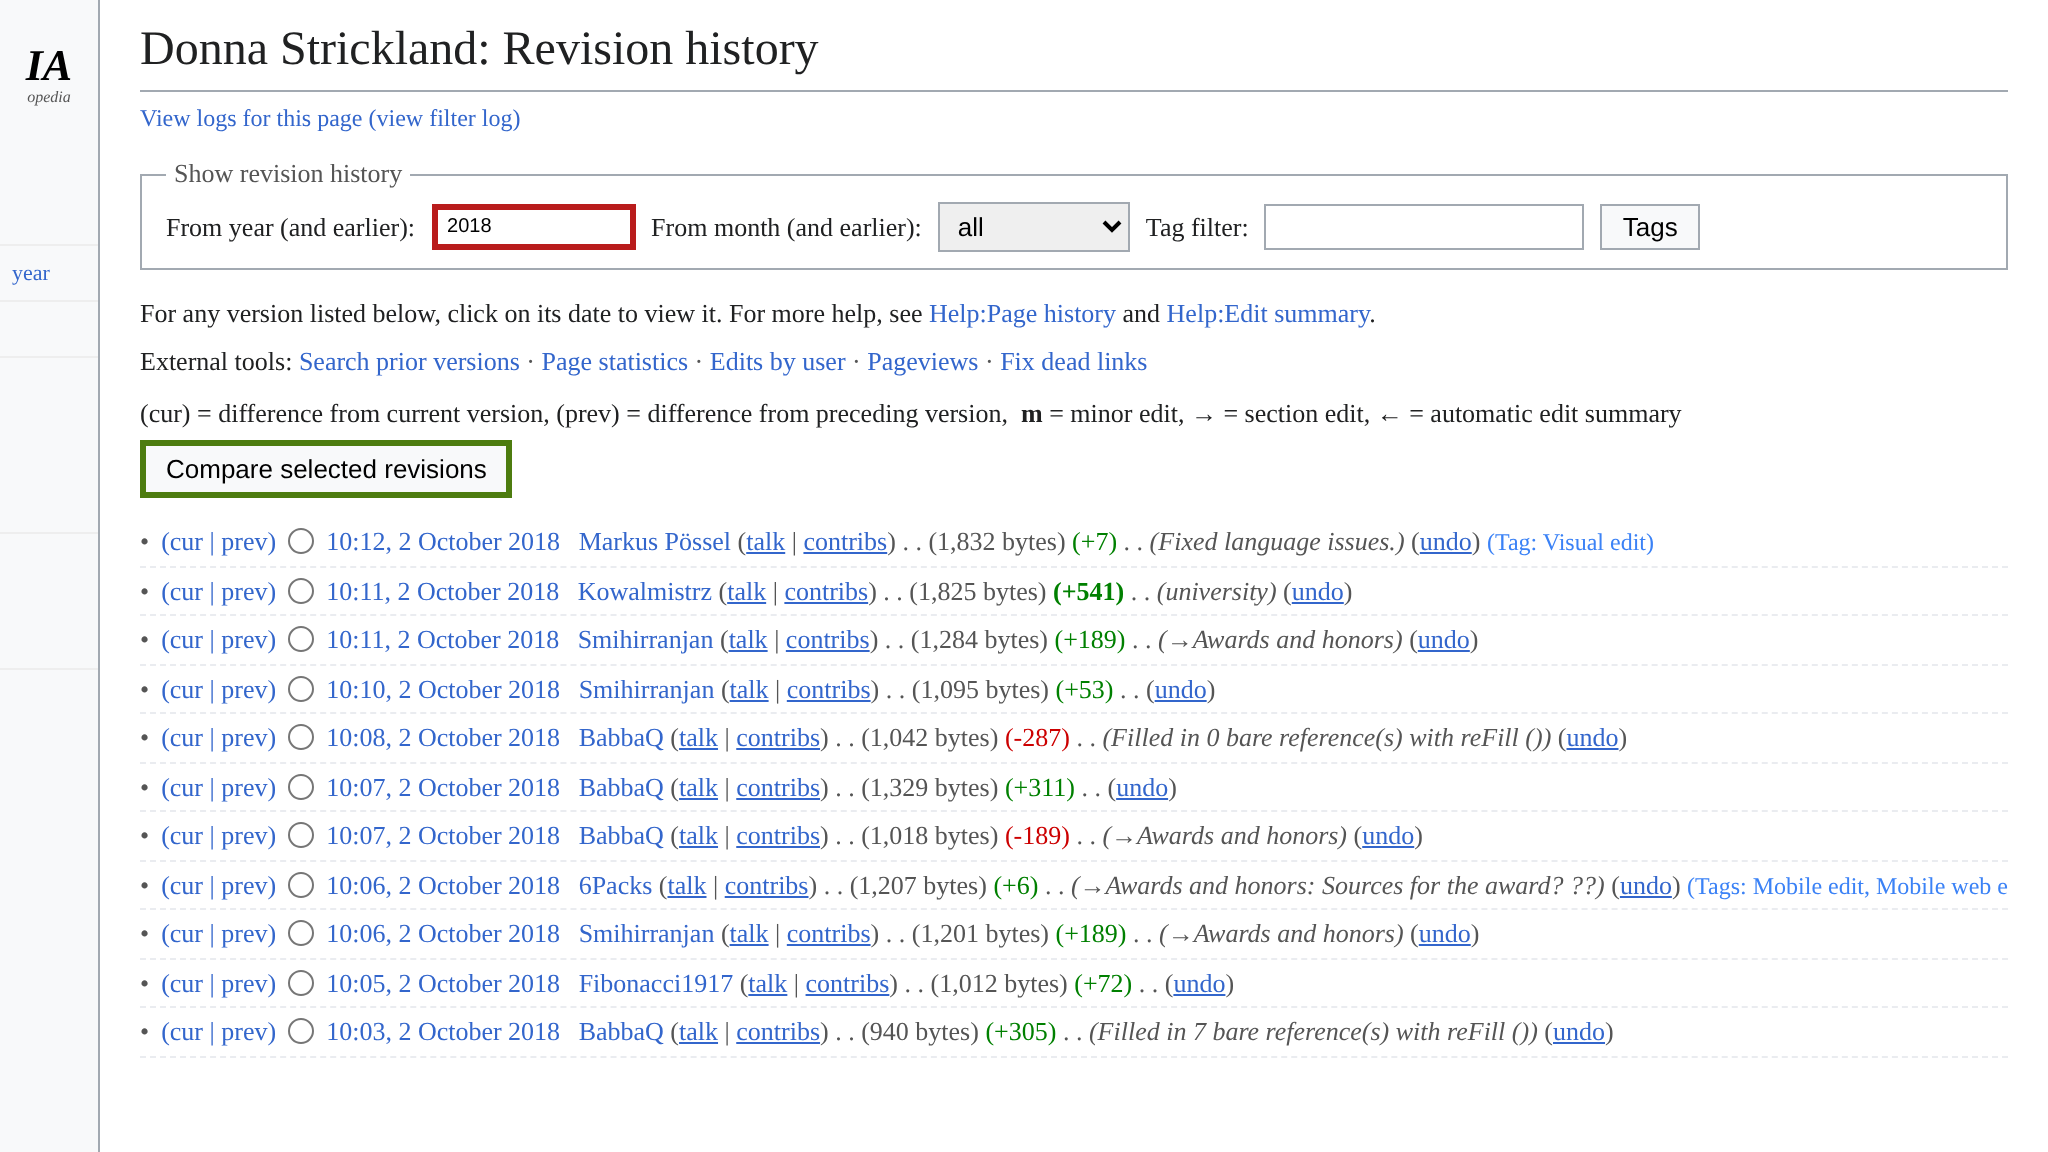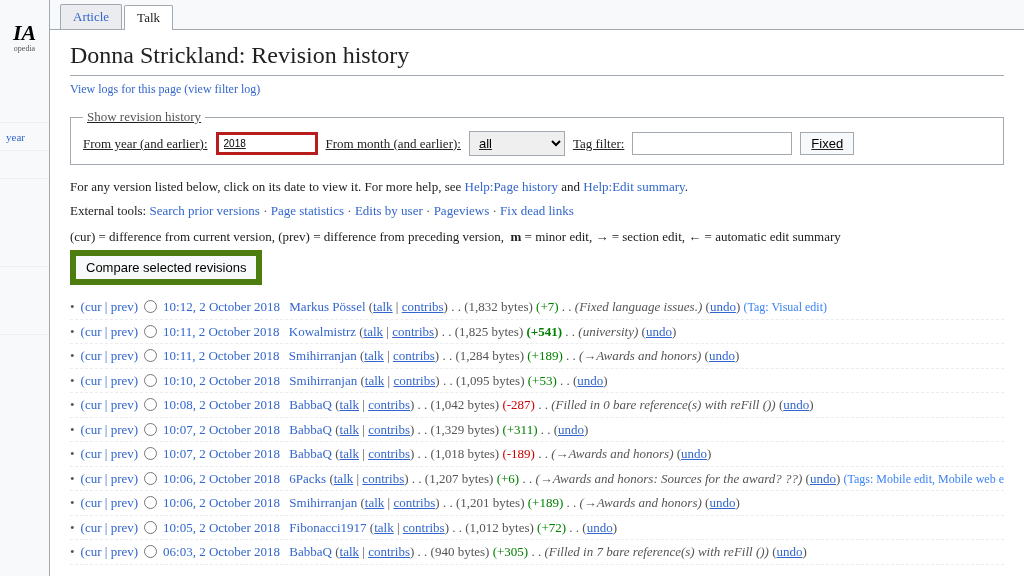--- a/index.html
+++ b/index.html
@@ -3,21 +3,21 @@
   <meta charset="utf-8">
   <style>
     * { margin: 0; padding: 0; box-sizing: border-box; }
     body { font-family: -apple-system, 'Linux Libertine', Georgia, Times, serif; font-size: 14px; background: #fff; color: #202122; }
     
     .outer { display: flex; width: 1024px; min-height: 576px; }
     
     .sidebar { width: 50px; background: #f8f9fa; border-right: 1px solid #a2a9b1; display: flex; flex-direction: column; align-items: center; padding-top: 10px; }
     .sidebar-logo { width: 40px; height: 55px; display: flex; flex-direction: column; align-items: center; justify-content: center; margin-bottom: 10px; }
     .logo-img { font-size: 22px; font-style: italic; font-weight: bold; color: #000; line-height: 1; }
-    .logo-sub { font-size: 8px; color: #555; text-align: right; }
+    .logo-sub { font-size: 8px; color: #555; text-align: right; font-style: italic; }
     .sidebar-nav { width: 100%; margin-top: 20px; }
     .sidebar-nav-item { width: 100%; height: 28px; display: flex; align-items: center; justify-content: flex-start; padding-left: 6px; font-size: 11px; color: #3366cc; cursor: pointer; border-bottom: 1px solid #eee; }
     
     .main { flex: 1; display: flex; flex-direction: column; overflow: hidden; }
     
     .tabs-bar { background: #f8f9fa; border-bottom: 1px solid #a2a9b1; display: flex; align-items: flex-end; padding-left: 10px; padding-top: 4px; }
     .tab { padding: 4px 12px; font-size: 13px; cursor: pointer; border: 1px solid transparent; border-bottom: none; margin-right: 2px; border-radius: 2px 2px 0 0; }
     .tab.active { background: #fff; border-color: #a2a9b1; border-bottom-color: #fff; margin-bottom: -1px; }
     .tab.inactive { color: #3366cc; background: #eaecf0; border-color: #a2a9b1; }
     
@@ -39,40 +39,40 @@
     
     .external-tools { font-size: 13px; margin-bottom: 8px; }
     .external-tools a { color: #3366cc; text-decoration: none; }
     .external-tools .separator { color: #555; }
     
     .legend { font-size: 13px; margin-bottom: 4px; line-height: 1.5; }
     
     .nav-links { font-size: 13px; margin-bottom: 8px; }
     .nav-links a { color: #3366cc; text-decoration: none; }
     
-    .compare-btn { border: 6px solid #4d7c0f; background: #f8f9fa; padding: 4px 10px; font-size: 13px; cursor: pointer; margin-bottom: 10px; }
+    .compare-btn { border: 3px solid #4d7c0f; background: #f8f9fa; padding: 4px 10px; font-size: 13px; cursor: pointer; margin-bottom: 10px; }
     
     .revisions-list { list-style: none; padding: 0; }
     .revision-item { display: flex; align-items: flex-start; font-size: 13px; padding: 2px 0; border-bottom: 1px dashed #eaecf0; line-height: 1.5; }
     .revision-item .bullet { margin-right: 6px; color: #555; flex-shrink: 0; }
     .revision-item .cur-prev { color: #3366cc; margin-right: 6px; flex-shrink: 0; }
     .revision-item .cur-prev a { color: #3366cc; text-decoration: none; }
     .revision-radio { margin-right: 6px; flex-shrink: 0; margin-top: 3px; }
     .revision-date { color: #3366cc; text-decoration: none; margin-right: 6px; white-space: nowrap; flex-shrink: 0; font-size: 13px; }
     .revision-user { color: #3366cc; text-decoration: none; }
     .revision-meta { color: #555; font-size: 13px; }
     .revision-meta a { color: #3366cc; }
     .bytes-positive-big { color: #008000; font-weight: bold; }
     .bytes-positive { color: #008000; }
     .bytes-negative { color: #cc0000; }
     .revision-comment { color: #555; font-style: italic; font-size: 13px; }
     .revision-tag { font-size: 12px; color: #3b82f6; }
     .undo-link { color: #3366cc; font-size: 13px; }
     
-    fieldset.filter-fieldset { border: 1px solid #a2a9b1; padding: 6px 12px 8px; margin-bottom: 12px; text-decoration: underline; }
+    fieldset.filter-fieldset { border: 1px solid #a2a9b1; padding: 6px 12px 8px; margin-bottom: 12px; }
     fieldset.filter-fieldset legend { font-size: 13px; padding: 0 4px; color: #555; }
   </style>
 </head>
 <body>
 
 <div class="outer">
 
   <div class="sidebar">
     <div class="sidebar-logo">
       <div class="logo-img">IA</div>
@@ -83,24 +83,20 @@
       <div class="sidebar-nav-item" style="color:#3366cc; font-size:11px;">year</div>
       <div class="sidebar-nav-item"></div>
       <div class="sidebar-nav-item" style="margin-top:60px;"></div>
       <div class="sidebar-nav-item" style="margin-top:40px;"></div>
     </div>
 
   </div>
 
   <div class="main">
 
-    <div class="tabs-bar">
-      <div class="tab inactive">Article</div>
-      <div class="tab active">Talk</div>
-    </div>
 
     <div class="content">
       
       <h1 class="page-title">Donna Strickland: Revision history</h1>
       
       <div class="view-logs">
         <a href="#">View logs for this page (view filter log)</a>
       </div>
 
       <fieldset class="filter-fieldset">
@@ -119,21 +115,21 @@
             <option>June</option>
             <option>July</option>
             <option>August</option>
             <option>September</option>
             <option>October</option>
             <option>November</option>
             <option>December</option>
           </select>
           <span class="filter-label">Tag filter:</span>
           <input class="filter-tag-input" type="text" style="">
-          <button class="filter-btn">Fixed</button>
+          <button class="filter-btn">Tags</button>
         </div>
       </fieldset>
 
       <div class="help-text">
         For any version listed below, click on its date to view it. For more help, see <a href="#">Help:Page history</a> and <a href="#">Help:Edit summary</a>.
       </div>
       
       <div class="external-tools">
         External tools: <a href="#">Search prior versions</a> <span class="separator">·</span> <a href="#">Page statistics</a> <span class="separator">·</span> <a href="#">Edits by user</a> <span class="separator">·</span> <a href="#">Pageviews</a> <span class="separator">·</span> <a href="#">Fix dead links</a>
       </div>
@@ -224,21 +220,21 @@
           <span class="cur-prev">(<a href="#">cur</a> | <a href="#">prev</a>)</span>
           <input type="radio" class="revision-radio" style="">
           <a href="#" class="revision-date">10:05, 2 October 2018</a>
           <span class="revision-meta">&nbsp;<a href="#" class="revision-user">Fibonacci1917</a> (<a href="#">talk</a> | <a href="#">contribs</a>) . . (1,012 bytes) <span class="bytes-positive">(+72)</span> . . (<a href="#" class="undo-link">undo</a>)</span>
         </li>
 
         <li class="revision-item">
           <span class="bullet">•</span>
           <span class="cur-prev">(<a href="#">cur</a> | <a href="#">prev</a>)</span>
           <input type="radio" class="revision-radio" style="">
-          <a href="#" class="revision-date">06:03, 2 October 2018</a>
+          <a href="#" class="revision-date">10:03, 2 October 2018</a>
           <span class="revision-meta">&nbsp;<a href="#" class="revision-user">BabbaQ</a> (<a href="#">talk</a> | <a href="#">contribs</a>) . . (940 bytes) <span class="bytes-positive">(+305)</span> . . <span class="revision-comment">(<i>Filled in 7 bare reference(s) with reFill ()</i>)</span> (<a href="#" class="undo-link">undo</a>)</span>
         </li>
 
       </ul>
 
     </div>
   </div>
 </div>
 
 </body></html>

